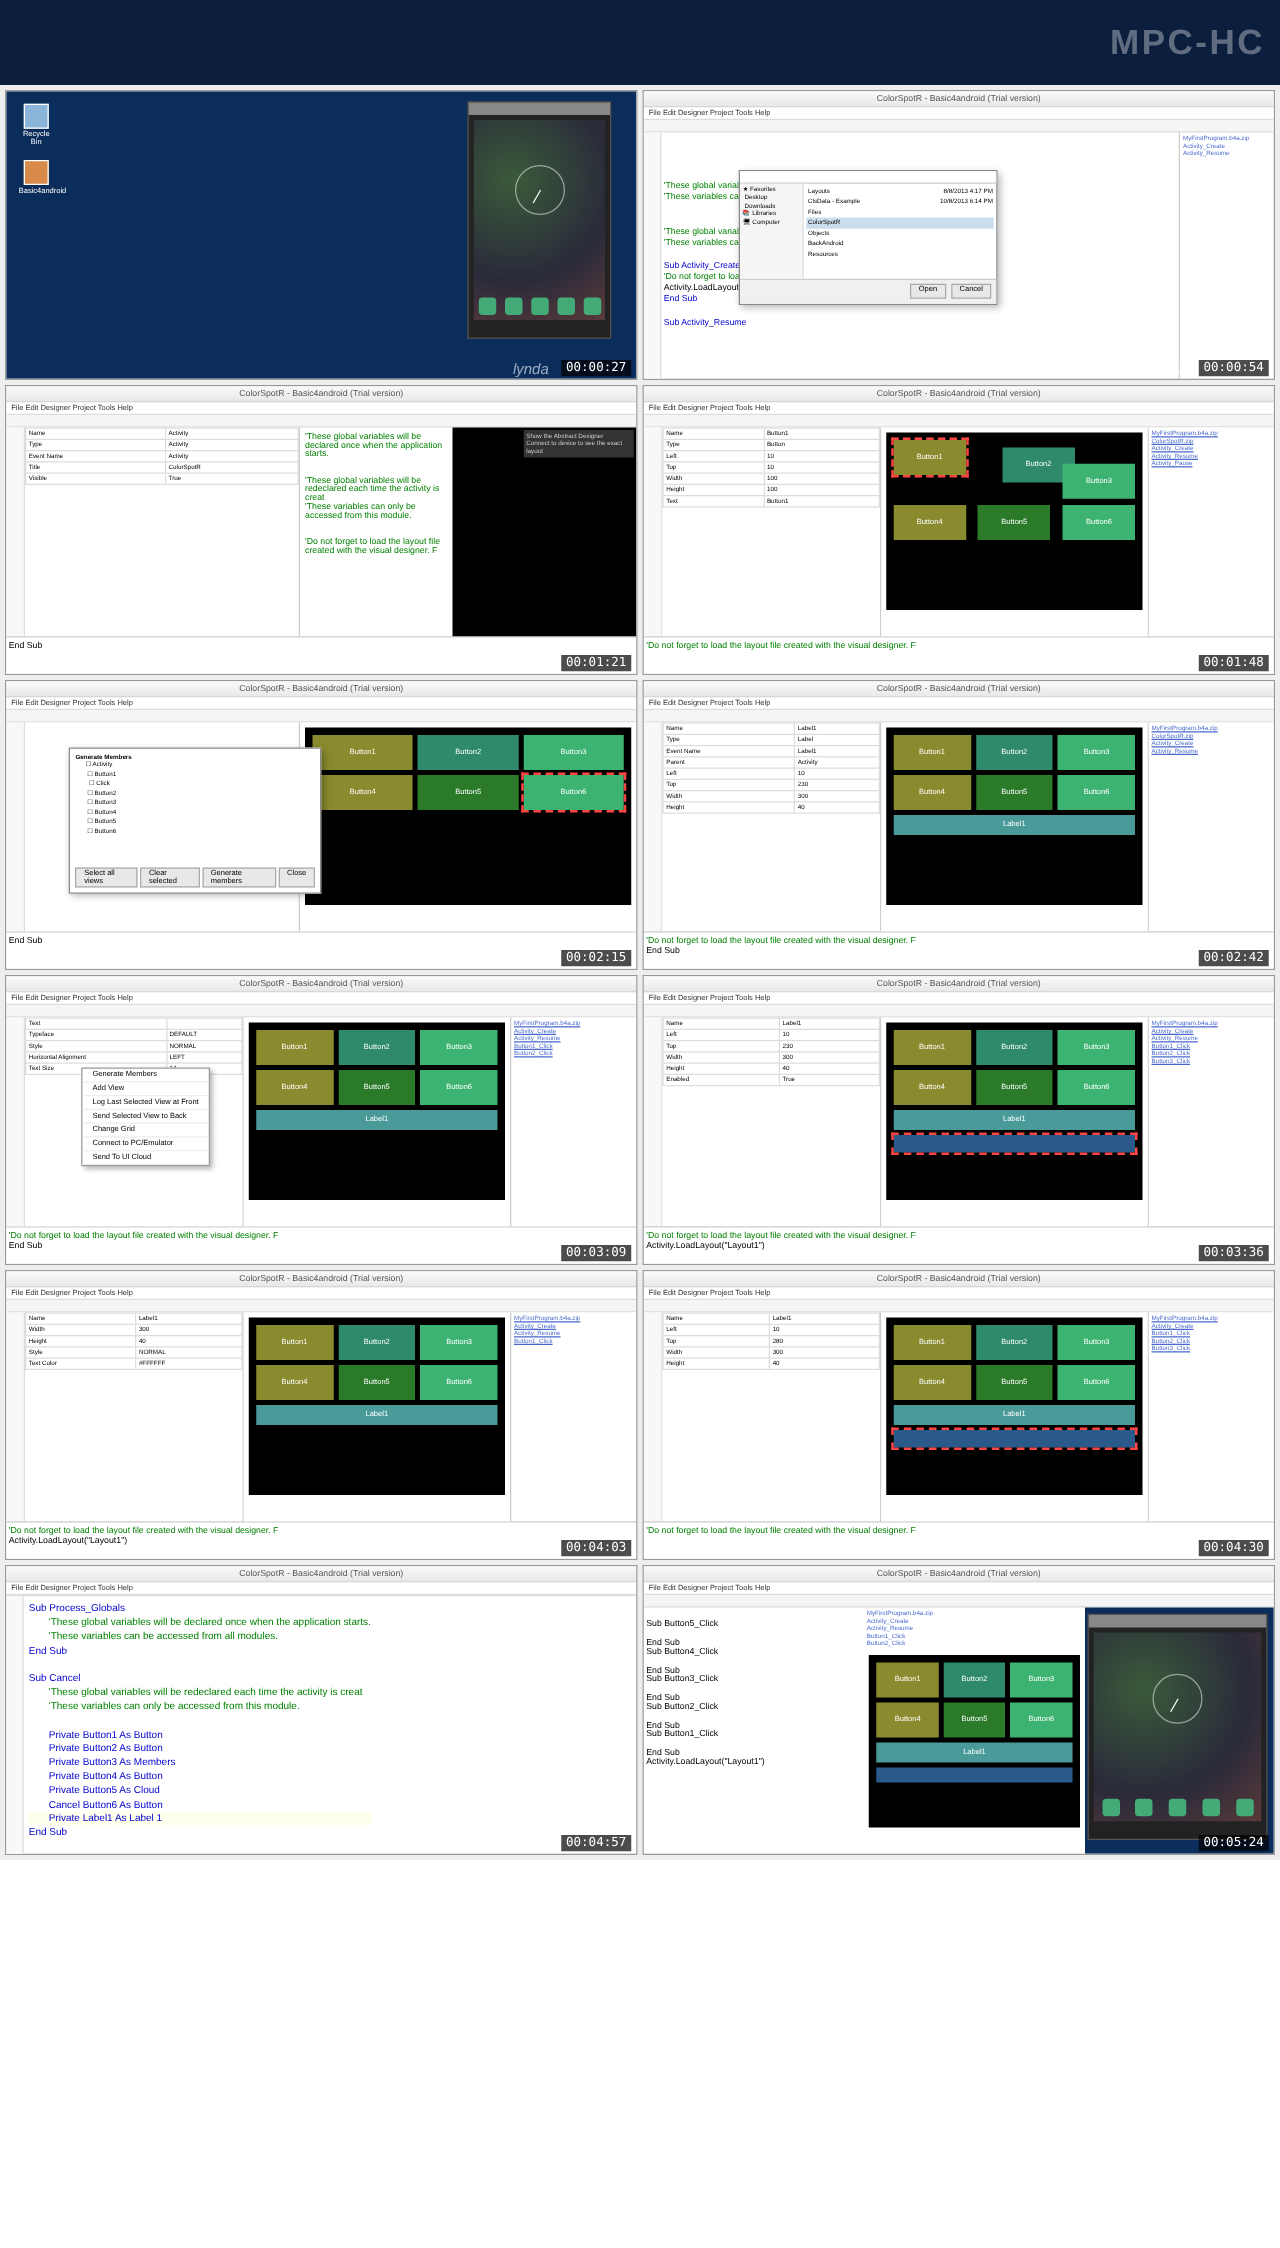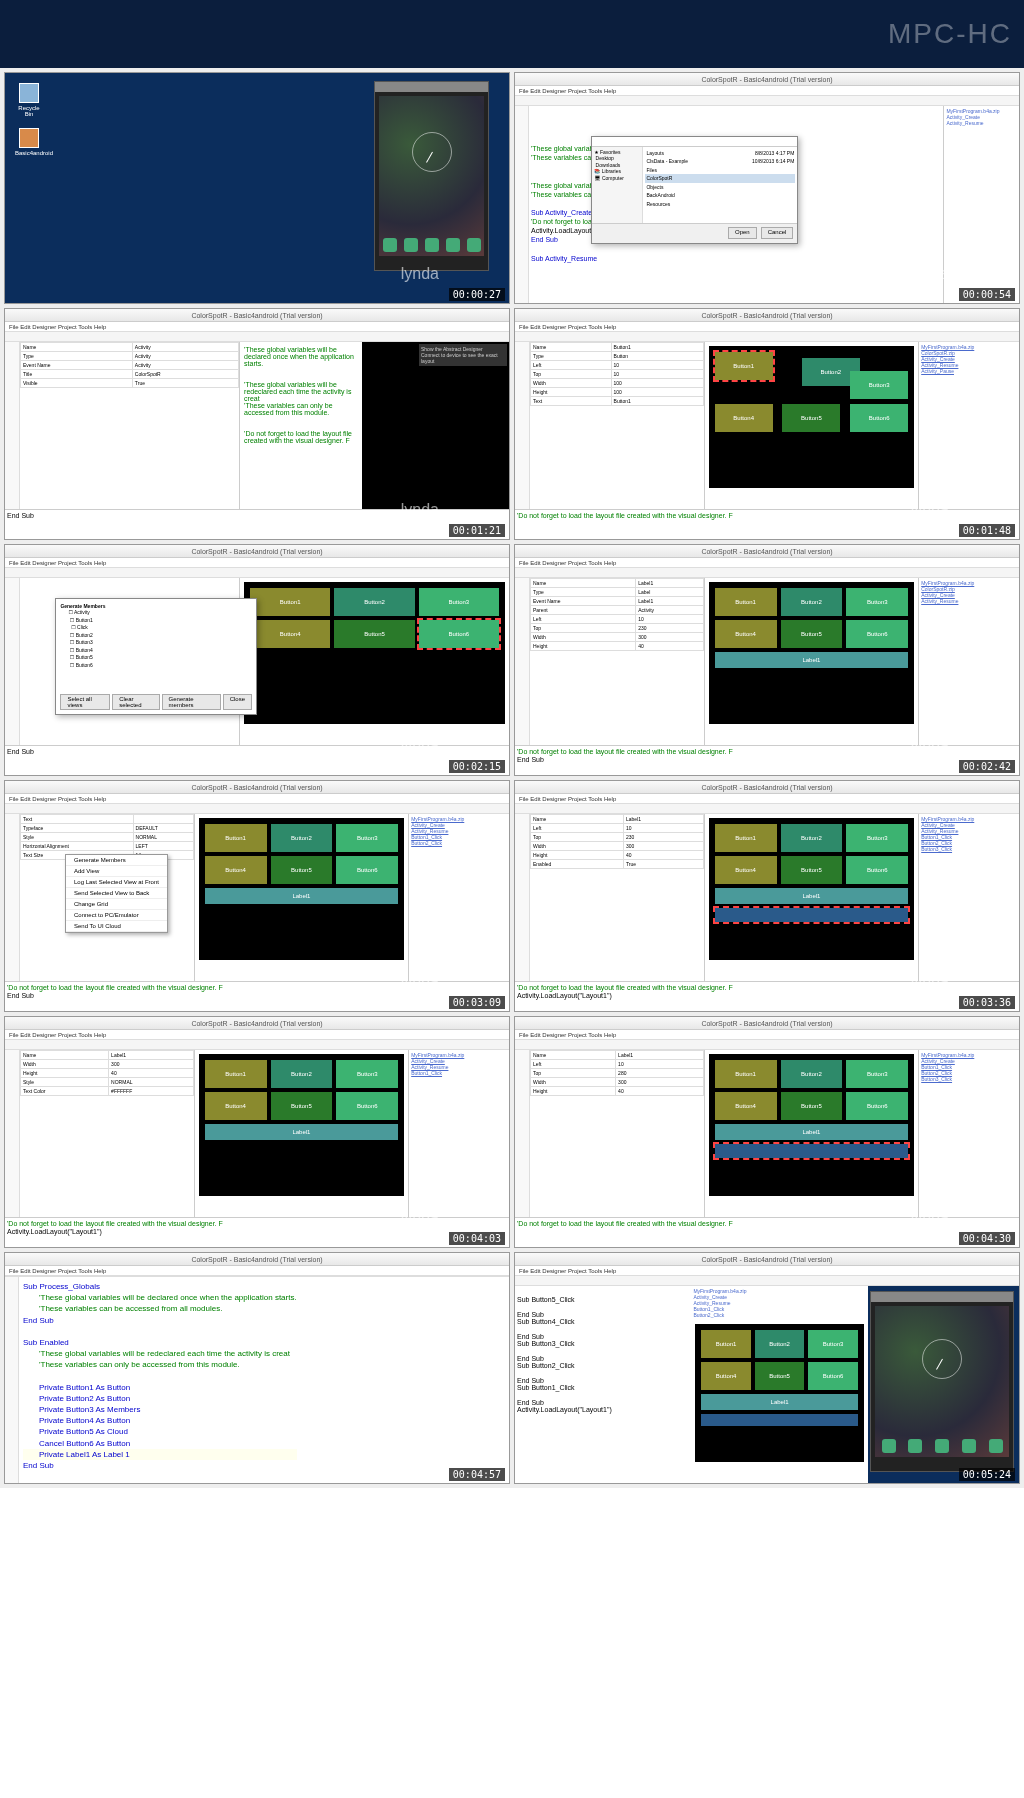--- a/index.html
+++ b/index.html
@@ -1,23 +1,23 @@
 <!DOCTYPE html>
 <html><head>
 <meta charset="utf-8">
 <style>
 *{margin:0;padding:0;box-sizing:border-box;font-family:Arial,sans-serif}
 body{background:#fff;width:1024px}
 .header{background:#0b1e3d;color:#fff;padding:8px 12px;position:relative;height:68px}
 .header-line{font-size:11px;line-height:1.4}
-.mpc-logo{position:absolute;right:12px;top:18px;font-size:28px;font-weight:400;letter-spacing:2px;color:rgba(255,255,255,.35)}
+.mpc-logo{position:absolute;right:12px;top:18px;font-size:28px;font-weight:700;letter-spacing:2px;color:rgba(255,255,255,.35)}
 .grid{display:grid;grid-template-columns:1fr 1fr;gap:4px;padding:4px;background:#eee}
 .thumb{position:relative;background:#fff;border:1px solid #999;height:232px;overflow:hidden}
 .ts{position:absolute;bottom:2px;right:4px;background:rgba(0,0,0,.7);color:#fff;font-size:10px;padding:1px 4px;font-family:monospace}
-.wm{position:absolute;bottom:20px;right:70px;color:rgba(255,255,255,.6);font-size:16px;}
+.wm{position:absolute;bottom:1px;right:70px;color:rgba(255,255,255,.6);font-size:12px;font-style:italic}
 .titlebar{background:linear-gradient(#fafafa,#e8e8e8);height:13px;border-bottom:1px solid #ccc;font-size:7px;text-align:center;line-height:13px;color:#555}
 .menubar{background:#fff;height:10px;border-bottom:1px solid #ddd;font-size:6px;padding-left:4px;color:#333;line-height:10px}
 .toolbar{background:#f5f5f5;height:10px;border-bottom:1px solid #ddd}
 
 
 .desktop{background:#0b2d5c;height:100%;position:relative}
 .desk-icon{position:absolute;left:10px;width:28px;text-align:center}
 .desk-icon .ic{width:20px;height:20px;background:#8ab4d8;margin:0 auto 2px;border:1px solid #fff}
 .desk-icon .lbl{font-size:6px;color:#fff}
 .emulator{position:absolute;right:20px;top:8px;width:115px;height:190px;background:#222;border:1px solid #555}
@@ -695,21 +695,21 @@
     <div class="menubar">File  Edit  Designer  Project  Tools  Help</div>
     <div class="toolbar"></div>
     <div class="ide-body">
       <div class="gutter"></div>
       <div class="fullcode">
         <div><span class="kw">Sub Process_Globals</span></div>
         <div class="cm" style="padding-left:16px">'These global variables will be declared once when the application starts.</div>
         <div class="cm" style="padding-left:16px">'These variables can be accessed from all modules.</div>
         <div class="kw">End Sub</div>
         <br>
-        <div><span class="kw">Sub Enabled</span></div>
+        <div><span class="kw">Sub Cancel</span></div>
         <div class="cm" style="padding-left:16px">'These global variables will be redeclared each time the activity is creat</div>
         <div class="cm" style="padding-left:16px">'These variables can only be accessed from this module.</div>
         <br>
         <div class="kw" style="padding-left:16px">Private Button1 As Button</div>
         <div class="kw" style="padding-left:16px">Private Button2 As Button</div>
         <div class="kw" style="padding-left:16px">Private Button3 As Members</div>
         <div class="kw" style="padding-left:16px">Private Button4 As Button</div>
         <div class="kw" style="padding-left:16px">Private Button5 As Cloud</div>
         <div class="kw" style="padding-left:16px">Cancel Button6 As Button</div>
         <div style="padding-left:16px;background:#ffe"><span class="kw">Private Label1 As Label 1</span></div>

